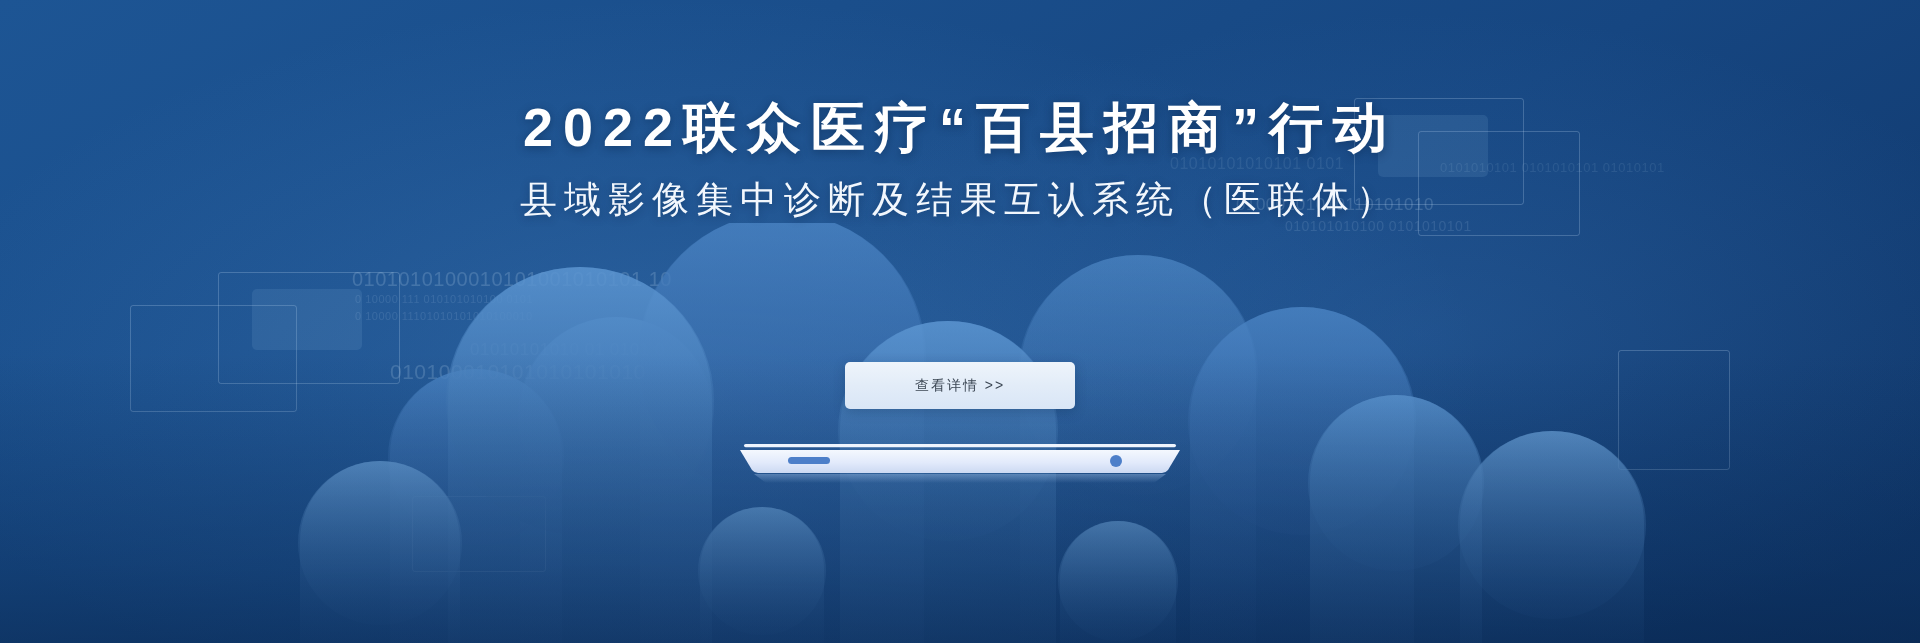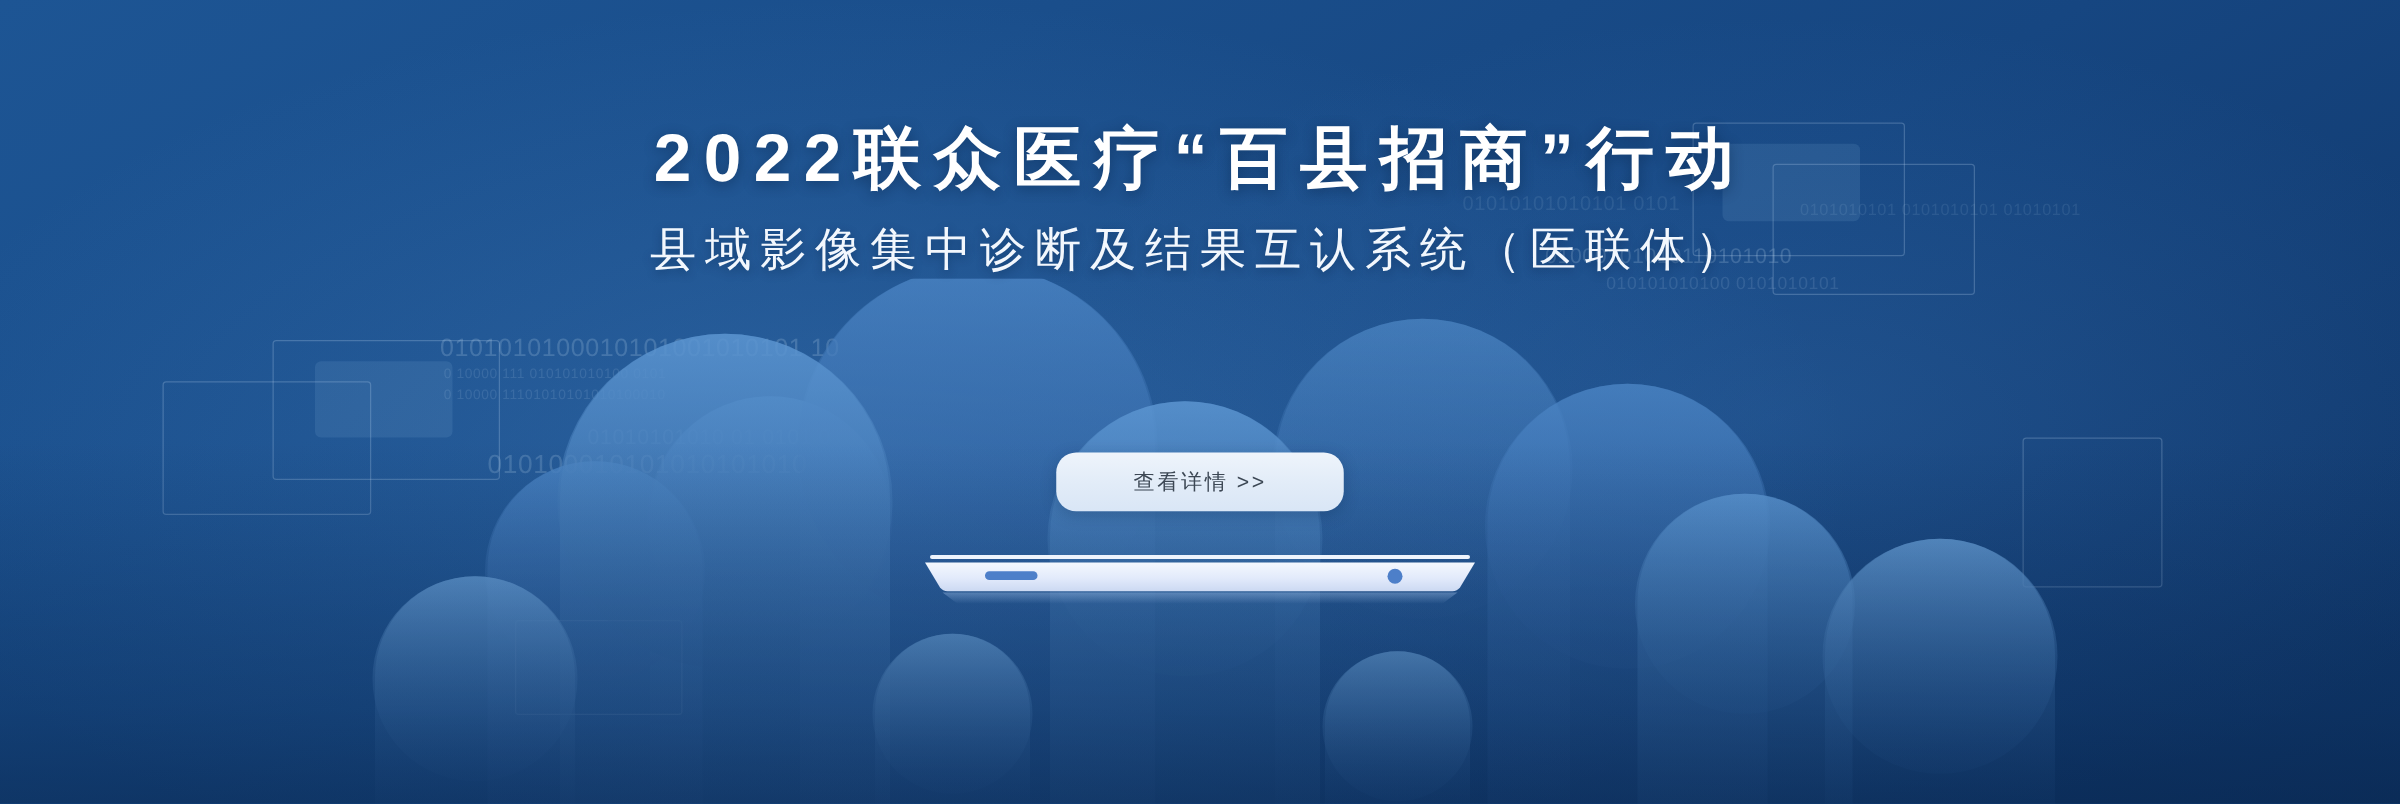--- a/index.html
+++ b/index.html
@@ -120,25 +120,25 @@
   }
 
   
   #cta-button {
     position: absolute;
     left: 845px;
     top: 362px;
     width: 230px;
     height: 47px;
     border: none;
-    border-radius: 16px;
+    border-radius: 5px;
     background: linear-gradient(to bottom, #eef4fb 0%, #e2ecf8 52%, #d9e6f6 100%);
     color: #3c4754;
     font-family: "Liberation Sans", "DejaVu Sans", sans-serif;
-    font-size: 17px;
+    font-size: 14px;
     letter-spacing: 2px;
     cursor: pointer;
     box-shadow: 0 3px 12px rgba(8,34,70,0.25);
     display: flex;
     align-items: center;
     justify-content: center;
   }
 
   
   #device {

